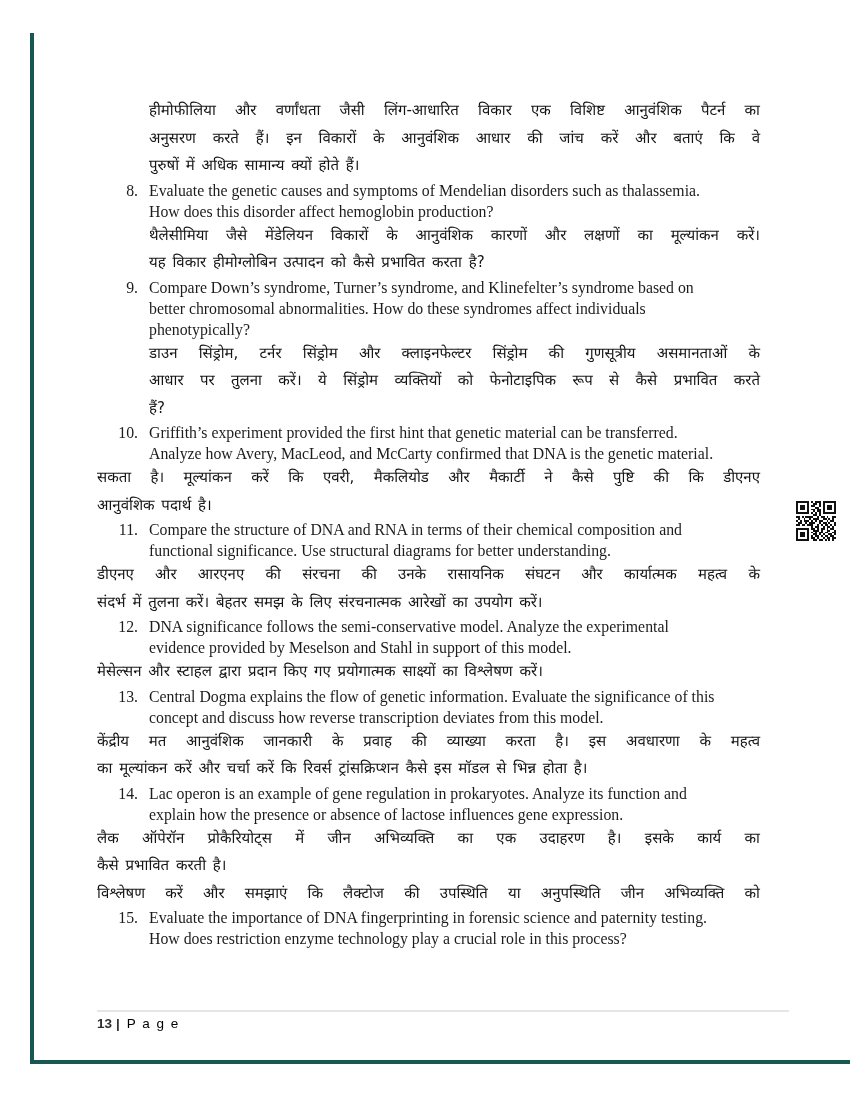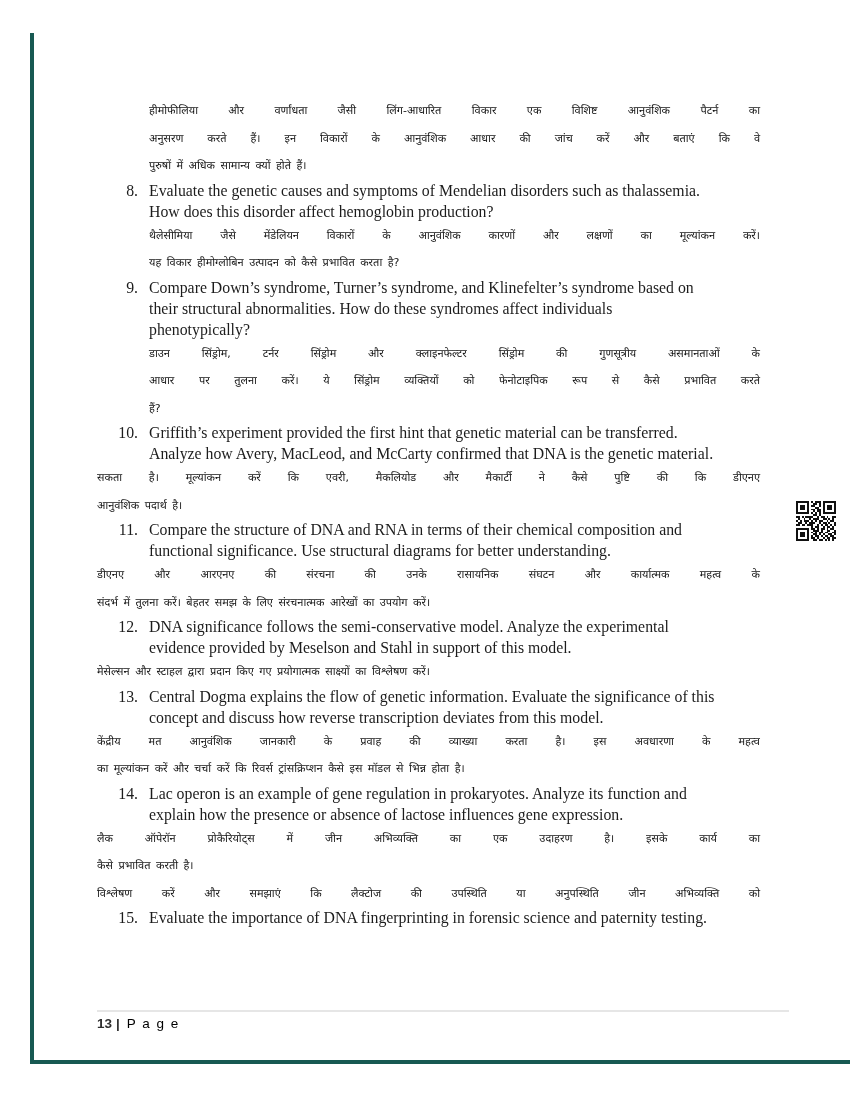--- a/index.html
+++ b/index.html
@@ -18,21 +18,21 @@
   .content{position:absolute;left:97px;top:97px;width:663px;}
 
   
   .eng{position:relative;padding-left:52px;font-size:15.8px;line-height:21px;color:#1c1c1c;}
   .eng .num{position:absolute;left:0;top:0;width:41px;text-align:right;}
   .eline{white-space:nowrap;}
 
   
   .hin{
     font-family:"DejaVu Sans",sans-serif;
-    font-size:11px;line-height:27.5px;color:#141414;
+    font-size:15px;line-height:27.5px;color:#141414;
     word-spacing:2px;
   }
   .hin.indent{margin-left:52px;}
   .hline{white-space:nowrap;text-align:justify;text-align-last:justify;}
   .hline.last{text-align-last:left;}
 
   
   .footer-rule{position:absolute;left:97px;top:1010px;width:692px;height:2px;background:#e6e6e6;}
   .footer{
     position:absolute;left:97px;top:1016px;
@@ -65,21 +65,21 @@
         <div class="eline">Evaluate the genetic causes and symptoms of Mendelian disorders such as thalassemia.</div>
         <div class="eline">How does this disorder affect hemoglobin production?</div>
       </div>
       <div class="hin indent">
         <div class="hline">थैलेसीमिया जैसे मेंडेलियन विकारों के आनुवंशिक कारणों और लक्षणों का मूल्यांकन करें।</div>
         <div class="hline last">यह विकार हीमोग्लोबिन उत्पादन को कैसे प्रभावित करता है?</div>
       </div>
       <div class="eng">
         <span class="num">9.</span>
         <div class="eline">Compare Down’s syndrome, Turner’s syndrome, and Klinefelter’s syndrome based on</div>
-        <div class="eline">their structural abnormalities. How do these syndromes affect individuals</div>
+        <div class="eline">better chromosomal abnormalities. How do these syndromes affect individuals</div>
         <div class="eline">phenotypically?</div>
       </div>
       <div class="hin indent">
         <div class="hline">डाउन सिंड्रोम, टर्नर सिंड्रोम और क्लाइनफेल्टर सिंड्रोम की गुणसूत्रीय असमानताओं के</div>
         <div class="hline">आधार पर तुलना करें। ये सिंड्रोम व्यक्तियों को फेनोटाइपिक रूप से कैसे प्रभावित करते</div>
         <div class="hline last">हैं?</div>
       </div>
       <div class="eng">
         <span class="num">10.</span>
         <div class="eline">Griffith’s experiment provided the first hint that genetic material can be transferred.</div>
@@ -121,20 +121,21 @@
         <div class="eline">explain how the presence or absence of lactose influences gene expression.</div>
       </div>
       <div class="hin">
         <div class="hline">लैक ऑपेरॉन प्रोकैरियोट्स में जीन अभिव्यक्ति का एक उदाहरण है। इसके कार्य का</div>
         <div class="hline last">कैसे प्रभावित करती है।</div>
         <div class="hline">विश्लेषण करें और समझाएं कि लैक्टोज की उपस्थिति या अनुपस्थिति जीन अभिव्यक्ति को</div>
       </div>
       <div class="eng">
         <span class="num">15.</span>
         <div class="eline">Evaluate the importance of DNA fingerprinting in forensic science and paternity testing.</div>
+        <div class="eline">How does restriction enzyme technology play a crucial role in this process?</div>
       </div>
     </div>
 
   <div class="qr">
     <svg viewBox="-2 -2 25 25" xmlns="http://www.w3.org/2000/svg">
         <g id="qrg" fill="#111">
           <rect x="0" y="0" width="1" height="1"></rect>
           <rect x="1" y="0" width="1" height="1"></rect>
           <rect x="2" y="0" width="1" height="1"></rect>
           <rect x="3" y="0" width="1" height="1"></rect>

